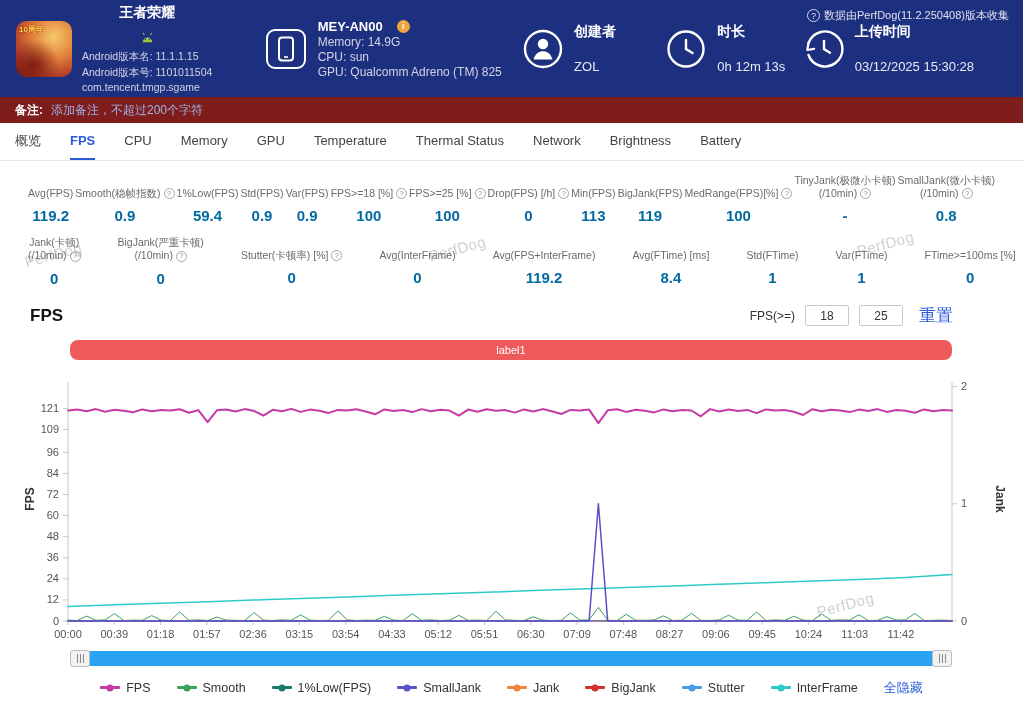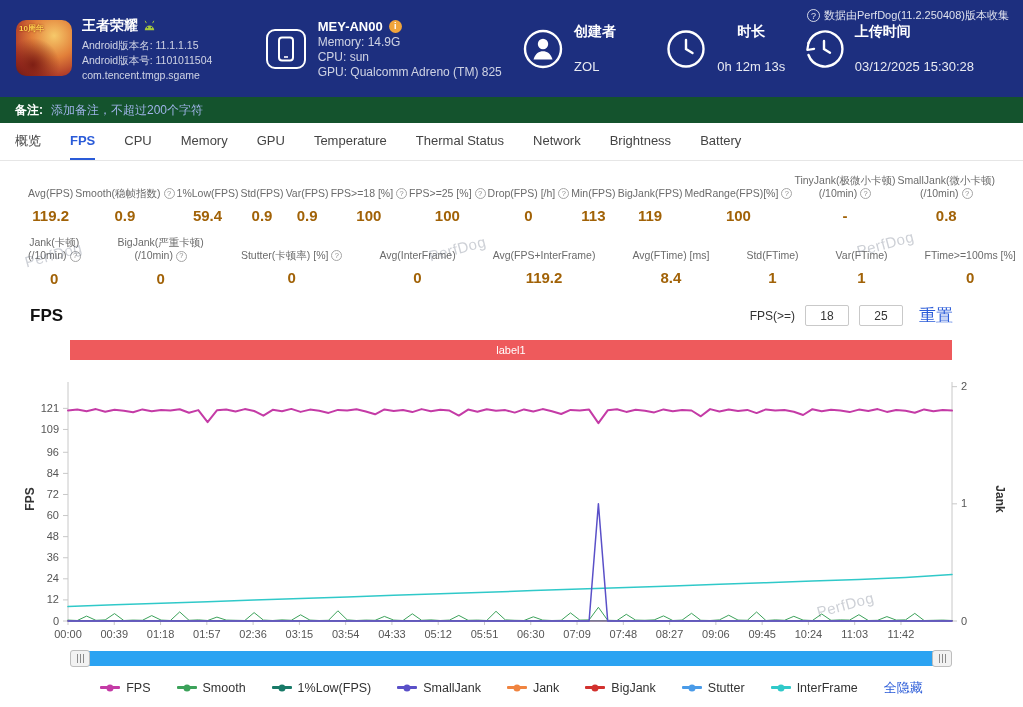--- a/index.html
+++ b/index.html
@@ -11,69 +11,69 @@
   .hdr { position:relative; height:97px; background:#1d2f7f; display:flex; align-items:center; padding:0 16px; color:#fff; }
   .hdr-top-right { position:absolute; top:8px; right:14px; font-size:11px; color:rgba(255,255,255,.85); display:flex; align-items:center; gap:4px; }
   .q-icon { display:inline-flex; align-items:center; justify-content:center; width:13px; height:13px; border:1px solid rgba(255,255,255,.8); border-radius:50%; font-size:9px; }
 
   .app-block { display:flex; gap:10px; width:258px; align-items:center; }
   .game-icon { position:relative; width:56px; height:56px; border-radius:10px; flex:none; overflow:hidden;
     background: radial-gradient(circle at 30% 80%, #7e1f14 0%, rgba(126,31,20,0) 45%),
                 radial-gradient(circle at 68% 28%, #f6c96a 0%, #e2803a 40%, #a83226 78%, #5f1612 100%); }
   .game-badge { position:absolute; top:3px; left:3px; color:#ffd34d; font-size:8px; font-weight:bold; text-shadow:0 0 2px #7a1010; }
   .app-text { line-height:1.35; }
-  .app-title-row { display:flex; align-items:center; gap:5px; }
+  .app-title-row { display:flex; align-items:center; gap:5px;flex-direction:column; }
   .app-title { font-size:14px; font-weight:bold; }
   .app-line { font-size:10.5px; color:rgba(255,255,255,.78); margin-top:1px; }
 
   .dev-block { display:flex; gap:12px; width:266px; align-items:center; }
   .dev-icon { width:40px; height:40px; border:2px solid #fff; border-radius:9px; display:flex; align-items:center; justify-content:center; flex:none; }
-  .dev-name-row { display:flex; align-items:center; gap:6px; }
+  .dev-name-row { display:flex; align-items:center; gap:14px; }
   .dev-name { font-size:13px; font-weight:bold; }
   .i-icon { display:inline-flex; align-items:center; justify-content:center; width:13px; height:13px; border-radius:50%; background:#f0a43c; color:#fff; font-size:9px; font-weight:bold; font-style:normal; }
   .dev-line { font-size:12px; color:rgba(255,255,255,.78); margin-top:1px; }
 
   .meta-block { display:flex; gap:11px; align-items:center; }
   .meta-creator { width:148px; }
-  .meta-duration { width:142px;text-align:center; }
+  .meta-duration { width:142px; }
   .meta-upload { width:210px; }
   .meta-icon { width:40px; height:40px; flex:none; }
   .meta-label { font-size:14px; font-weight:bold; }
   .meta-value { font-size:13px; color:rgba(255,255,255,.9); margin-top:18px; }
 
   
-  .note-bar { height:26px; background:#14532d; display:flex; align-items:center; padding:0 15px; gap:8px; }
+  .note-bar { height:26px; background:#7f1d1d; display:flex; align-items:center; padding:0 15px; gap:8px; }
   .note-label { color:#fff; font-size:12px; font-weight:bold; }
   .note-placeholder { color:#9fb3e8; font-size:12px; }
 
   
   .tab-bar { height:38px; background:#fff; border-bottom:1px solid #e6e6e6; display:flex; align-items:stretch; padding:0 15px; gap:29px; }
   .tab { font-size:13px; color:#444; display:flex; align-items:center; cursor:pointer; border-bottom:2px solid transparent; }
   .tab.active { color:#2a5bd8; font-weight:bold; border-bottom-color:#2a5bd8; }
 
   
   .stats { padding-top:13px; }
   .stats-row { display:flex; padding:0 28px; }
   .row1 { justify-content:space-between; }
   .row2 { justify-content:flex-start; gap:37px; margin-top:12px; }
   .stat { display:flex; flex-direction:column; align-items:center; }
   .stat-label { display:flex; flex-direction:column; justify-content:flex-end; min-height:26px; text-align:center; color:#6b6b6b; font-size:10.5px; line-height:1.25; }
   .lbl-line { white-space:nowrap; }
   .info-icon { display:inline-flex; align-items:center; justify-content:center; width:11px; height:11px; border:1px solid #a5a5a5; border-radius:50%; font-size:7.5px; color:#8e8e8e; margin-left:3px; vertical-align:1px; }
-  .stat-value { font-size:15px; font-weight:bold; color:#a16207; margin-top:7px; }
+  .stat-value { font-size:15px; font-weight:bold; color:#0369a1; margin-top:7px; }
 
   
   .fps-head { margin-top:16px; padding:0 70px 0 30px; display:flex; justify-content:space-between; align-items:center; height:26px; }
   .fps-head h2 { font-size:17px; color:#111; }
   .fps-filter { display:flex; align-items:center; gap:10px; font-size:12px; color:#333; }
   .thr { width:44px; height:21px; border:1px solid #c9c9c9; border-radius:2px; text-align:center; font-size:12px; color:#333; font-family:inherit; }
   .reset { color:#2a5bd8; font-size:17px; cursor:pointer; margin-left:6px; }
 
   
-  .chart-label-bar { margin:11px 71px 0 70px; height:20px; background:#ee5a5c; border-radius:0; display:flex; align-items:center; justify-content:center; }
+  .chart-label-bar { margin:11px 71px 0 70px; height:20px; background:#ee5a5c; border-radius:8px; display:flex; align-items:center; justify-content:center; }
   .chart-label-bar span { color:#fff; font-size:11px; }
   .chart-wrap { position:relative; margin-top:14px; height:272px; }
   svg text.tick { font-family:"Liberation Sans","DejaVu Sans",sans-serif; font-size:11px; fill:#555; }
   .y-label { position:absolute; font-size:12px; font-weight:bold; color:#333; }
   .y-label.left  { left:18px; top:118px; transform:rotate(-90deg); }
   .y-label.right { right:10px; top:118px; transform:rotate(90deg); }
 
   .wm { position:absolute; font-size:15px; color:rgba(90,100,120,.30); transform:rotate(-15deg); pointer-events:none; letter-spacing:.5px; }
   .wm1 { left:24px;  top:246px; }
   .wm2 { left:428px; top:240px; }

